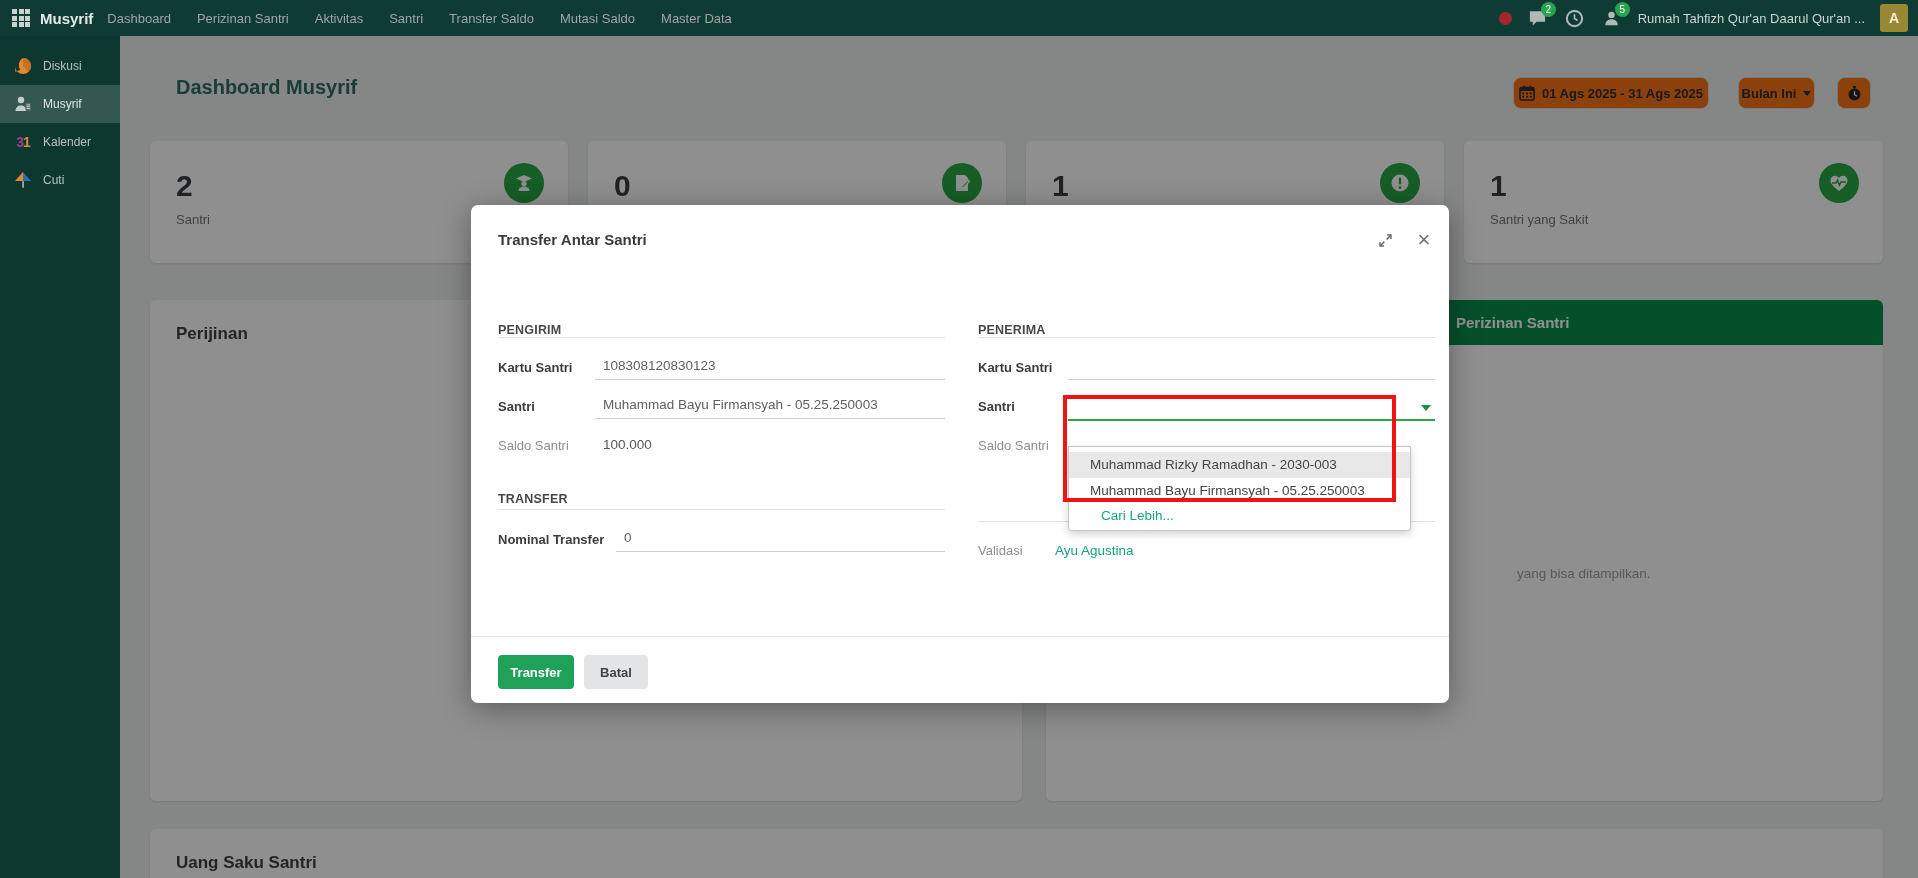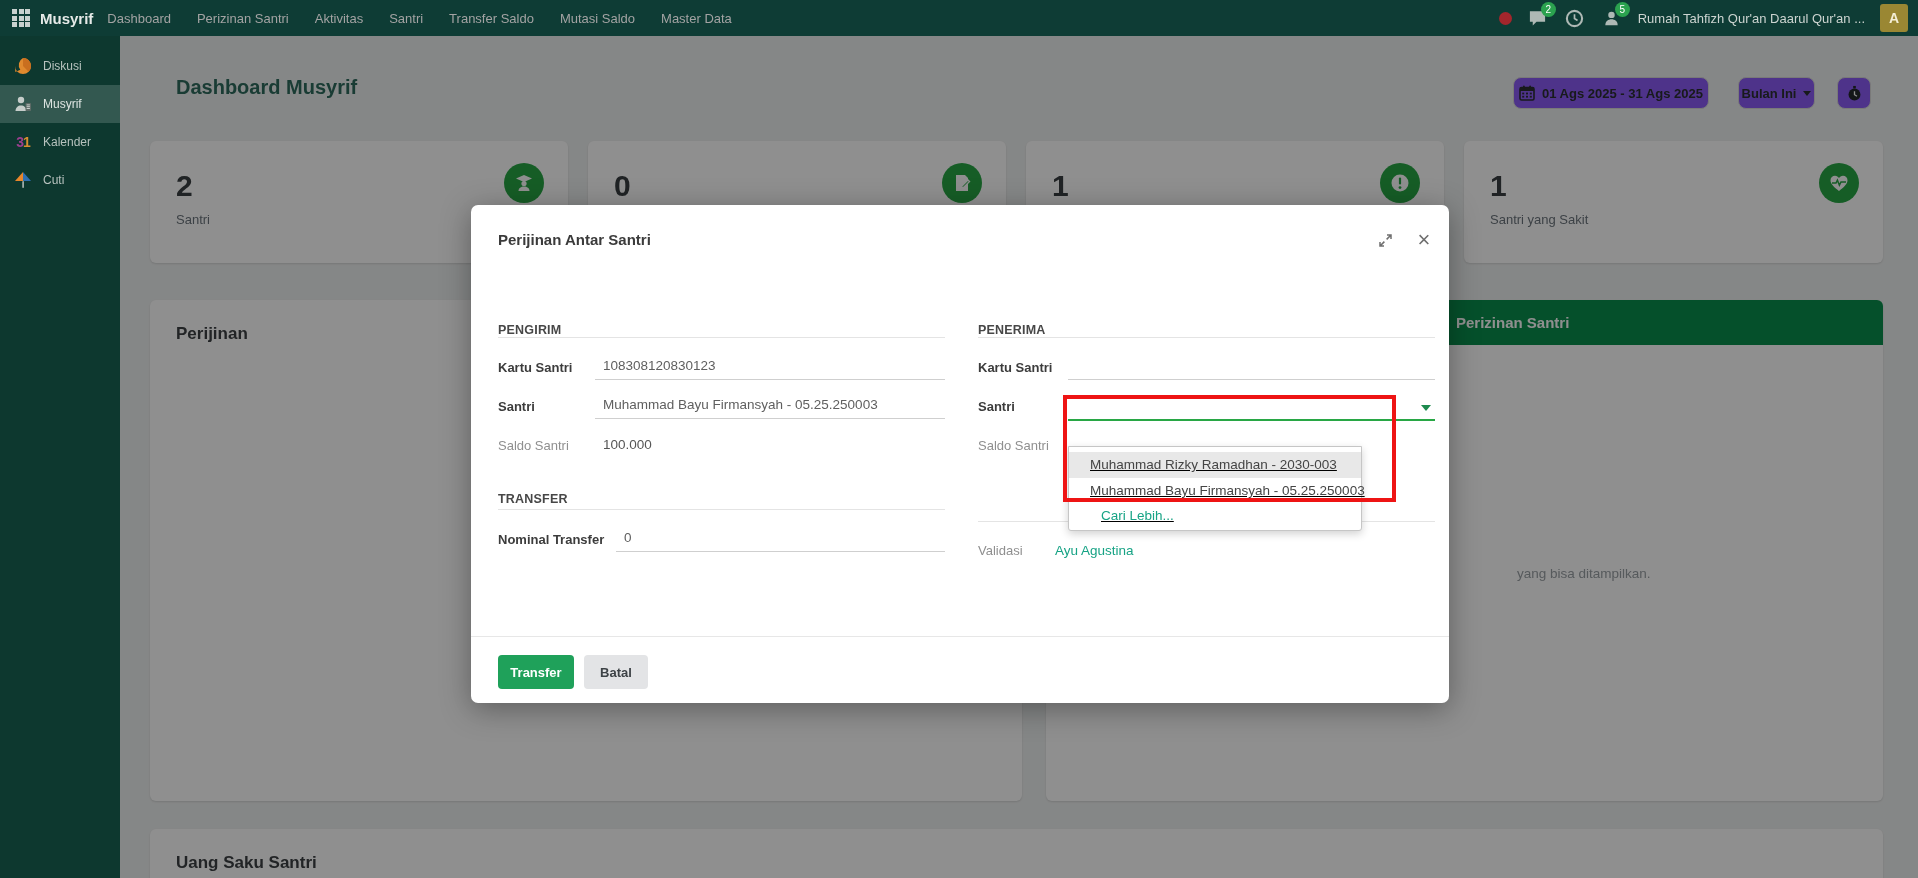--- a/index.html
+++ b/index.html
@@ -26,21 +26,21 @@
   .side-item.active { background:rgba(255,255,255,.16); }
   .side-item .s-label { color:#b7c2be; font-size:12px; }
   .side-item.active .s-label { color:#dde4e1; }
   .s-ic { width:22px; height:22px; display:flex; align-items:center; justify-content:center; flex-shrink:0; }
   .cal31 { font-weight:bold; font-size:14px; letter-spacing:-1px; }
   .cal31 .c3 { color:#9b3f8f; } .cal31 .c1 { color:#d78f2f; }
 
   
   .content { position:absolute; left:120px; top:36px; width:1798px; height:842px; background:#eef0f0; }
   .page-title { position:absolute; left:56px; top:40px; font-size:20px; font-weight:bold; color:#2e6b5e; }
-  .hdr-btn { position:absolute; top:41px; height:32px; background:#8b5cf6; border:1px solid #d8d8d8; border-radius:8px; display:flex; align-items:center; justify-content:center; gap:7px; font-size:13px; font-weight:600; color:#2b2f32; cursor:pointer; }
+  .hdr-btn { position:absolute; top:41px; height:32px; background:#f97316; border:1px solid #d8d8d8; border-radius:8px; display:flex; align-items:center; justify-content:center; gap:7px; font-size:13px; font-weight:600; color:#2b2f32; cursor:pointer; }
   .btn-date { left:1393px; width:196px; }
   .btn-period { left:1618px; width:77px; }
   .btn-clockicon { left:1717px; width:34px; }
   .caret-dn { width:0; height:0; border-left:4px solid transparent; border-right:4px solid transparent; border-top:5px solid #2b2f32; }
 
   .stat-card { position:absolute; top:105px; width:418px; height:122px; background:#fff; border-radius:6px; box-shadow:0 1px 2px rgba(0,0,0,.12); }
   .stat-val { position:absolute; left:26px; top:28px; font-size:30px; font-weight:bold; color:#3a3f42; }
   .stat-lbl { position:absolute; left:26px; top:71px; font-size:13px; color:#6c757d; }
   .stat-ic { position:absolute; right:24px; top:22px; width:40px; height:40px; border-radius:50%; background:#28a745; display:flex; align-items:center; justify-content:center; }
 
@@ -74,21 +74,21 @@
   .m-row .val.static { border-bottom:none; color:#565656; }
   .selwrap { flex:1; position:relative; border-bottom:2px solid #28a745; height:28px; cursor:pointer; }
   .sel-caret { position:absolute; right:4px; top:12px; width:0; height:0; border-left:5px solid transparent; border-right:5px solid transparent; border-top:6px solid #1d8a4e; }
   .col-divider { position:absolute; left:507px; top:316px; width:457px; border-top:1px solid #e4e4e4; }
   .teal { color:#17a385; }
   .modal-footer-line { position:absolute; left:0; top:431px; width:100%; border-top:1px solid #e7e7e7; }
   .btn-transfer { position:absolute; left:27px; top:450px; width:76px; height:34px; background:#1fa15a; color:#fff; border:none; border-radius:4px; font-weight:bold; font-size:13px; cursor:pointer; font-family:inherit; }
   .btn-batal { position:absolute; left:113px; top:450px; width:64px; height:34px; background:#e3e4e6; color:#3e4347; border:none; border-radius:4px; font-weight:bold; font-size:13px; cursor:pointer; font-family:inherit; }
 
   
-  .dd-panel { position:absolute; left:597px; top:241px; width:294px; background:#fff; border:1px solid #c6c6c6; border-radius:0 0 3px 3px; box-shadow:0 3px 8px rgba(0,0,0,.18); padding-top:5px; z-index:75;text-decoration:underline; }
+  .dd-panel { position:absolute; left:597px; top:241px; width:343px; background:#fff; border:1px solid #c6c6c6; border-radius:0 0 3px 3px; box-shadow:0 3px 8px rgba(0,0,0,.18); padding-top:5px; z-index:75; }
   .dd-opt { height:26px; line-height:26px; padding-left:21px; font-size:13.5px; color:#454545; cursor:pointer; white-space:nowrap; }
   .dd-opt.hl { background:#e8e8e8; }
   .dd-more { height:26px; line-height:24px; padding-left:32px; font-size:13.5px; cursor:pointer; }
 
   .red-annotation { position:absolute; left:592px; top:190px; width:333px; height:107px; border:4px solid #ee1414; z-index:80; pointer-events:none; }
 </style>
 </head>
 <body>
 
 <div class="navbar">
@@ -264,21 +264,21 @@
     <div class="empty-note">yang bisa ditampilkan.</div>
   </div>
   <div class="panel panel-bottom">
     <div class="panel-title">Uang Saku Santri</div>
   </div>
 </div>
 
 <div class="overlay"></div>
 
 <div class="modal">
-  <div class="modal-title">Perijinan Antar Santri</div>
+  <div class="modal-title">Transfer Antar Santri</div>
   <div class="mh-ic ic-expand">
     <svg width="15" height="15" viewBox="0 0 15 15">
       <path d="M9 2 h4 v4 M13 2 L8.6 6.4 M6 13 H2 V9 M2 13 L6.4 8.6" fill="none" stroke="#6f6f6f" stroke-width="1.5"></path>
     </svg>
   </div>
   <div class="mh-ic ic-close">
       <span>×</span>
     </div>
 
   <div class="mcol mcol-l">

